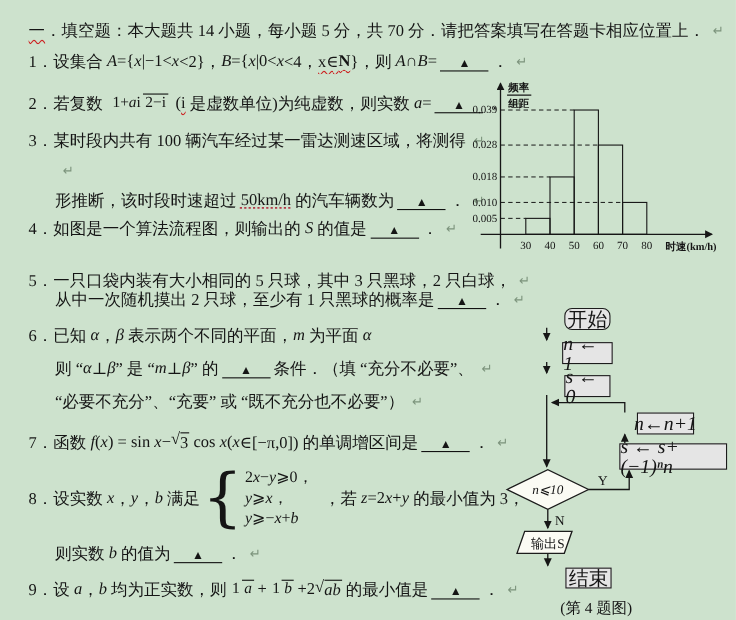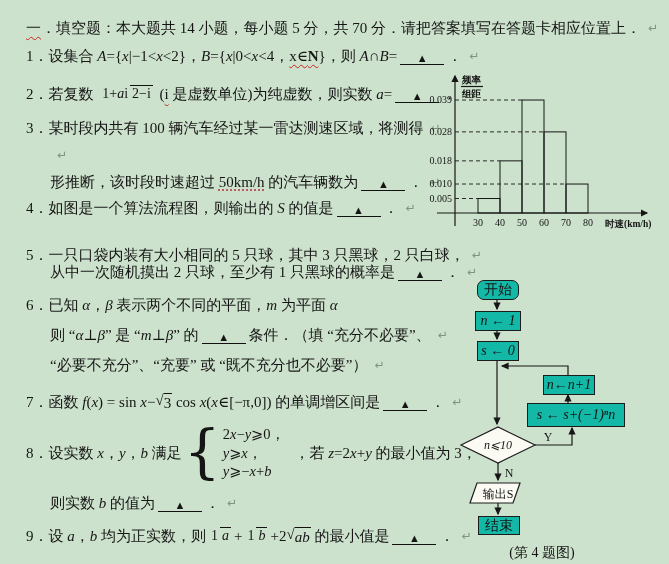--- a/index.html
+++ b/index.html
@@ -23,21 +23,21 @@
   .sqrt .sign{font-size:15px;line-height:1;}
   .sqrt .radc{border-top:1px solid #111;padding:1px 1px 0 0;line-height:1.1;}
   .sys{display:inline-flex;align-items:center;margin:0 2px;}
   .sys .brace{font-size:58px;font-weight:200;line-height:0.85;margin-right:2px;font-family:"DejaVu Serif",serif;}
   .sys .rows{display:flex;flex-direction:column;line-height:1.3;font-size:14.5px;}
   .caption{position:absolute;text-align:center;font-size:14px;}
   
   #flowchart{position:absolute;left:440px;top:270px;width:229px;height:294px;}
   #flowchart svg{position:absolute;left:0;top:0;}
   .fc-node{position:absolute;display:flex;align-items:center;justify-content:center;
-           background:#14b8a6;border:1px solid #1c1c1c;font-size:14px;line-height:1;}
+           background:#e5e5e5;border:1px solid #1c1c1c;font-size:18px;line-height:1;margin-left:36px;}
   .fc-free{position:absolute;display:flex;align-items:center;justify-content:center;
            font-size:12px;line-height:1;background:transparent;border:none;}
   .fc-math{font-style:italic;font-family:"Liberation Serif",serif;}
   
   #histogram{position:absolute;left:425px;top:66px;width:244px;height:200px;}
   #histogram svg{position:absolute;left:0;top:0;}
   .axis{stroke:#161616;stroke-width:1.2;fill:none;}
   .barr{stroke:#161616;stroke-width:1;fill:none;}
   .dash{stroke:#161616;stroke-width:0.9;fill:none;stroke-dasharray:4,3;}
   .ticktext{font-size:10px;fill:#141414;font-family:"Liberation Serif",serif;}

